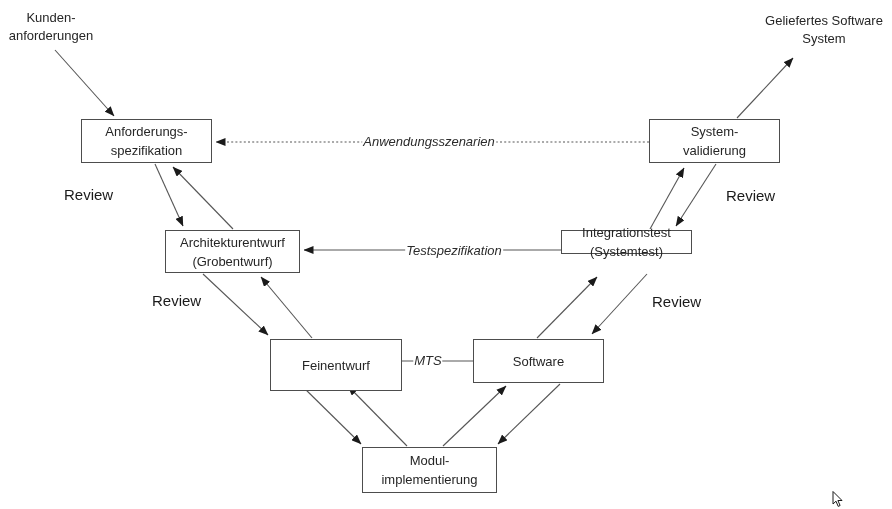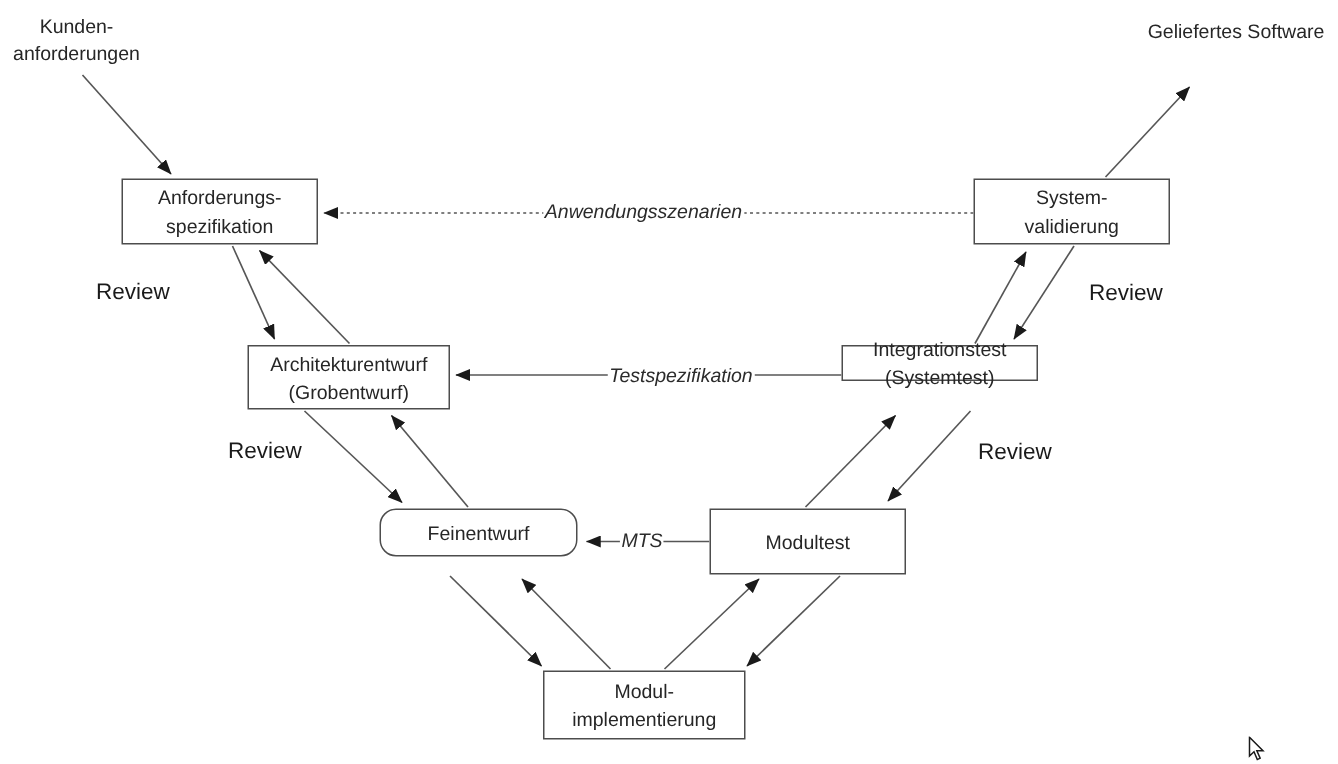--- a/index.html
+++ b/index.html
@@ -28,21 +28,21 @@
     justify-content: center;
     text-align: center;
     font-size: 13px;
     line-height: 19px;
     color: #262626;
   }
   #box-anforderungsspezifikation { left: 81px;  top: 119px; width: 131px; height: 44px; }
   #box-systemvalidierung         { left: 649px; top: 119px; width: 131px; height: 44px; }
   #box-architekturentwurf        { left: 165px; top: 230px; width: 135px; height: 43px; }
   #box-integrationstest          { left: 561px; top: 230px; width: 131px; height: 24px; }
-  #box-feinentwurf               { left: 253px; top: 339px; width: 132px; height: 32px; border-radius: 11px; }
+  #box-feinentwurf               { left: 270px; top: 339px; width: 132px; height: 52px; }
   #box-modultest                 { left: 473px; top: 339px; width: 131px; height: 44px; }
   #box-modulimplementierung      { left: 362px; top: 447px; width: 135px; height: 46px; }
 
   .free-note {
     position: absolute;
     text-align: center;
     font-size: 13px;
     line-height: 18px;
     color: #262626;
   }
@@ -121,20 +121,21 @@
       <line x1="473" y1="361" x2="391" y2="361" marker-end="url(#arrow)"></line>
     </g>
   </svg>
 
   <div class="free-note" id="note-customer">
     <div>Kunden-</div>
     <div>anforderungen</div>
   </div>
   <div class="free-note" id="note-delivered">
     <div>Geliefertes Software</div>
+    <div>System</div>
   </div>
 
   <div class="vbox" id="box-anforderungsspezifikation">
     <span>Anforderungs-</span>
     <span>spezifikation</span>
   </div>
   <div class="vbox" id="box-systemvalidierung">
     <span>System-</span>
     <span>validierung</span>
   </div>
@@ -143,21 +144,21 @@
     <span>(Grobentwurf)</span>
   </div>
   <div class="vbox" id="box-integrationstest">
     <span>Integrationstest</span>
     <span>(Systemtest)</span>
   </div>
   <div class="vbox" id="box-feinentwurf">
     <span>Feinentwurf</span>
   </div>
   <div class="vbox" id="box-modultest">
-    <span>Modultest</span>
+    <span>Software</span>
   </div>
   <div class="vbox" id="box-modulimplementierung">
     <span>Modul-</span>
     <span>implementierung</span>
   </div>
 
   <div class="connector-label" id="label-anwendungsszenarien">Anwendungsszenarien</div>
   <div class="connector-label" id="label-testspezifikation">Testspezifikation</div>
   <div class="connector-label" id="label-mts">MTS</div>
 

